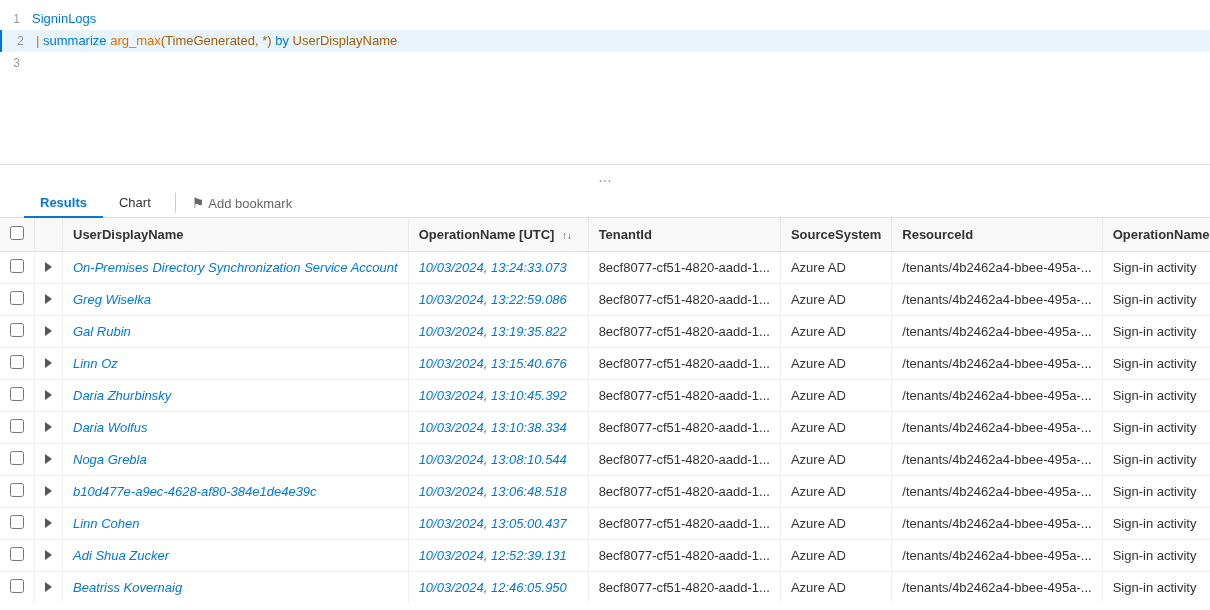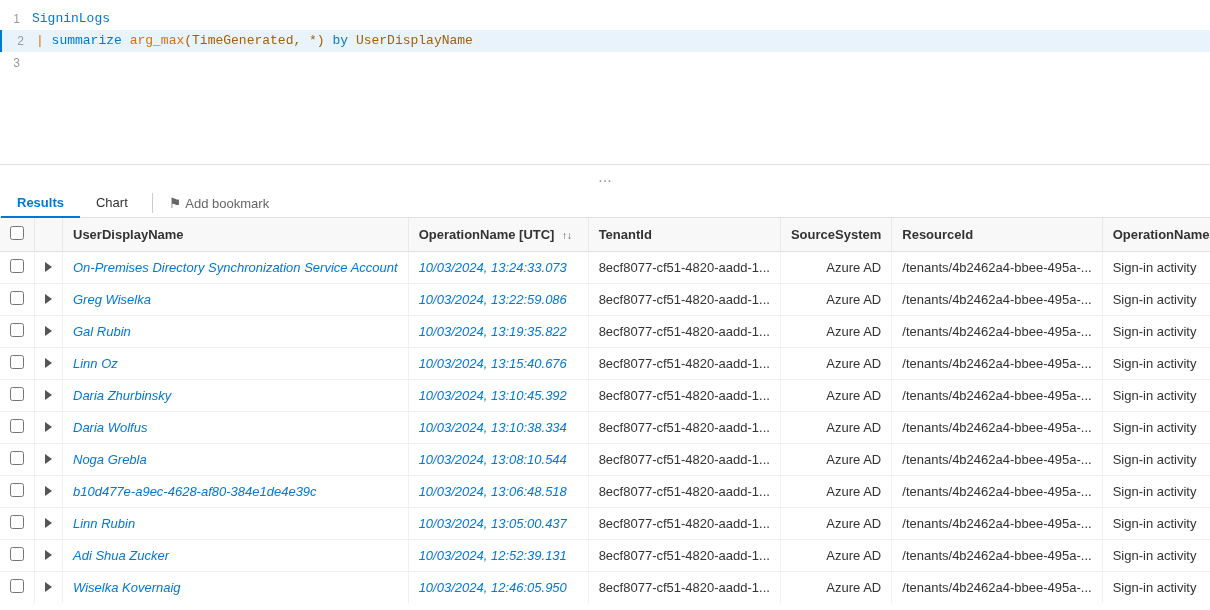--- a/index.html
+++ b/index.html
@@ -34,21 +34,21 @@
       width: 32px;
       text-align: right;
       padding-right: 12px;
       color: #999;
       font-size: 12px;
       user-select: none;
       flex-shrink: 0;
     }
 
     .line-content {
-      font-family: Liberation Mono, monospace;
+      font-family: Liberation Sans, sans-serif;
       font-size: 13px;
     }
 
     .kw-blue { color: #0078d4; }
     .kw-orange { color: #e07000; }
     .kw-default { color: #a16207; }
 
     .cursor-line {
       background: #e8f3fc;
       border-left: 2px solid #0078d4;
@@ -65,21 +65,21 @@
       font-size: 16px;
       cursor: row-resize;
       background: #fff;
     }
 
     
     .tabs-bar {
       display: flex;
       align-items: center;
       border-bottom: 1px solid #e0e0e0;
-      padding: 0 1px;
+      padding: 0 24px;
       gap: 0;
       background: #fff;
     }
 
     .tab-item {
       padding: 6px 16px;
       cursor: pointer;
       font-size: 13px;
       color: #333;
       border-bottom: 2px solid transparent;
@@ -184,21 +184,21 @@
       display: inline-flex;
       align-items: center;
       margin-left: 4px;
       font-size: 10px;
       color: #555;
     }
 
     .col-user { min-width: 280px; max-width: 350px; }
     .col-time { min-width: 180px; }
     .col-tenant { min-width: 190px; }
-    .col-source { min-width: 100px; text-align: right; }
+    .col-source { min-width: 100px; }
     .col-resource { min-width: 180px; }
     .col-operation { min-width: 130px; }
 
     input[type="checkbox"] {
       width: 14px;
       height: 14px;
       cursor: pointer;
     }
 
     .chevron-right {
@@ -356,41 +356,41 @@
           <td class="col-user link-cell">b10d477e-a9ec-4628-af80-384e1de4e39c</td>
           <td class="col-time link-cell">10/03/2024, 13:06:48.518</td>
           <td class="col-tenant">8ecf8077-cf51-4820-aadd-1...</td>
           <td class="col-source">Azure AD</td>
           <td class="col-resource">/tenants/4b2462a4-bbee-495a-...</td>
           <td class="col-operation">Sign-in activity</td>
         </tr>
         <tr>
           <td class="checkbox-cell"><input type="checkbox" style=""></td>
           <td class="expand-cell"><span class="chevron-right"></span></td>
-          <td class="col-user link-cell">Linn Rubin</td>
+          <td class="col-user link-cell">Linn Cohen</td>
           <td class="col-time link-cell">10/03/2024, 13:05:00.437</td>
           <td class="col-tenant">8ecf8077-cf51-4820-aadd-1...</td>
           <td class="col-source">Azure AD</td>
           <td class="col-resource">/tenants/4b2462a4-bbee-495a-...</td>
           <td class="col-operation">Sign-in activity</td>
         </tr>
         <tr>
           <td class="checkbox-cell"><input type="checkbox" style=""></td>
           <td class="expand-cell"><span class="chevron-right"></span></td>
           <td class="col-user link-cell">Adi Shua Zucker</td>
           <td class="col-time link-cell">10/03/2024, 12:52:39.131</td>
           <td class="col-tenant">8ecf8077-cf51-4820-aadd-1...</td>
           <td class="col-source">Azure AD</td>
           <td class="col-resource">/tenants/4b2462a4-bbee-495a-...</td>
           <td class="col-operation">Sign-in activity</td>
         </tr>
         <tr>
           <td class="checkbox-cell"><input type="checkbox" style=""></td>
           <td class="expand-cell"><span class="chevron-right"></span></td>
-          <td class="col-user link-cell">Wiselka Kovernaig</td>
+          <td class="col-user link-cell">Beatriss Kovernaig</td>
           <td class="col-time link-cell">10/03/2024, 12:46:05.950</td>
           <td class="col-tenant">8ecf8077-cf51-4820-aadd-1...</td>
           <td class="col-source">Azure AD</td>
           <td class="col-resource">/tenants/4b2462a4-bbee-495a-...</td>
           <td class="col-operation">Sign-in activity</td>
         </tr>
       </tbody>
   </table>
 </div>
 

